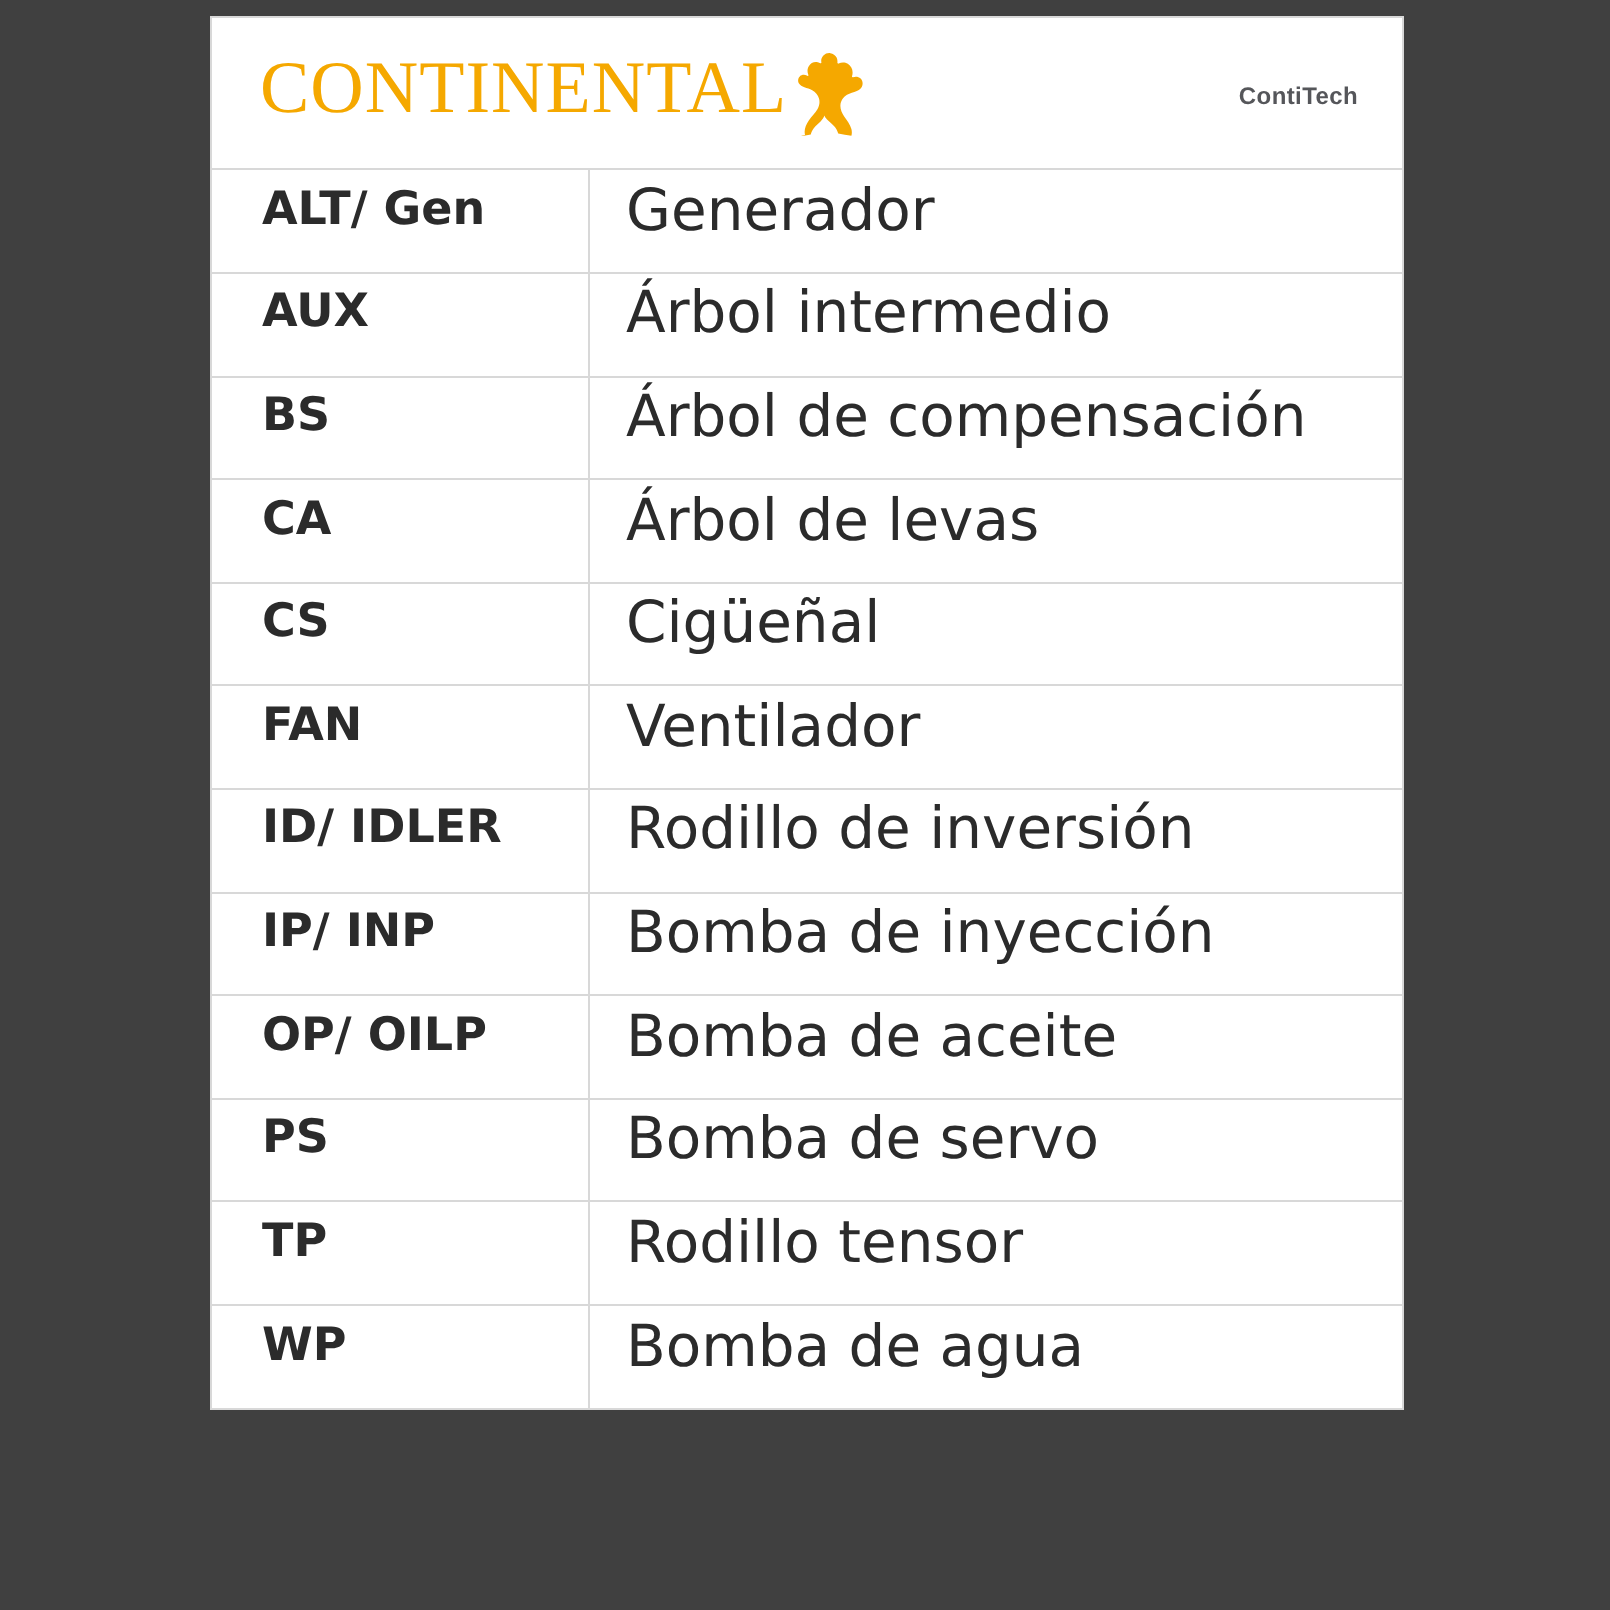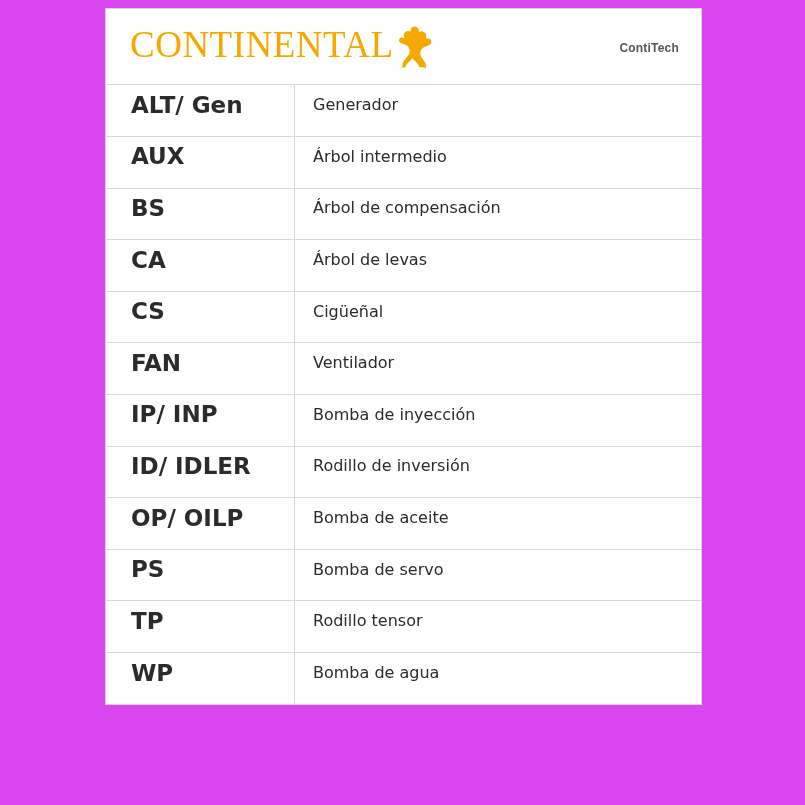--- a/index.html
+++ b/index.html
@@ -8,21 +8,21 @@
     width: 805px;
     height: 805px;
     background: #ffffff;
     font-family: "DejaVu Sans", sans-serif;
   }
 
   #page {
     position: relative;
     width: 805px;
     height: 805px;
-    background: #d946ef;
+    background: #404040;
     overflow: hidden;
   }
 
   .sheet {
     position: absolute;
     left: 105px;
     top: 8px;
     width: 597px;
     background: #ffffff;
     border: 1px solid #d8d8d8;
@@ -100,21 +100,21 @@
     font-family: "DejaVu Sans", sans-serif;
     font-size: 23px;
     font-weight: bold;
     color: #232323;
     white-space: nowrap;
   }
 
   .col-desc {
     padding-left: 18px !important;
     font-family: "DejaVu Sans", sans-serif;
-    font-size: 16px;
+    font-size: 29px;
     font-weight: normal;
     color: #232323;
     white-space: nowrap;
   }
 </style>
 </head>
 <body>
 
 <div id="page">
   <div class="sheet">
@@ -151,26 +151,26 @@
         </tr>
         <tr>
           <td class="col-code">CS</td>
           <td class="col-desc">Cigüeñal</td>
         </tr>
         <tr>
           <td class="col-code">FAN</td>
           <td class="col-desc">Ventilador</td>
         </tr>
         <tr>
+          <td class="col-code">ID/ IDLER</td>
+          <td class="col-desc">Rodillo de inversión</td>
+        </tr>
+        <tr>
           <td class="col-code">IP/ INP</td>
           <td class="col-desc">Bomba de inyección</td>
-        </tr>
-        <tr>
-          <td class="col-code">ID/ IDLER</td>
-          <td class="col-desc">Rodillo de inversión</td>
         </tr>
         <tr>
           <td class="col-code">OP/ OILP</td>
           <td class="col-desc">Bomba de aceite</td>
         </tr>
         <tr>
           <td class="col-code">PS</td>
           <td class="col-desc">Bomba de servo</td>
         </tr>
         <tr>

